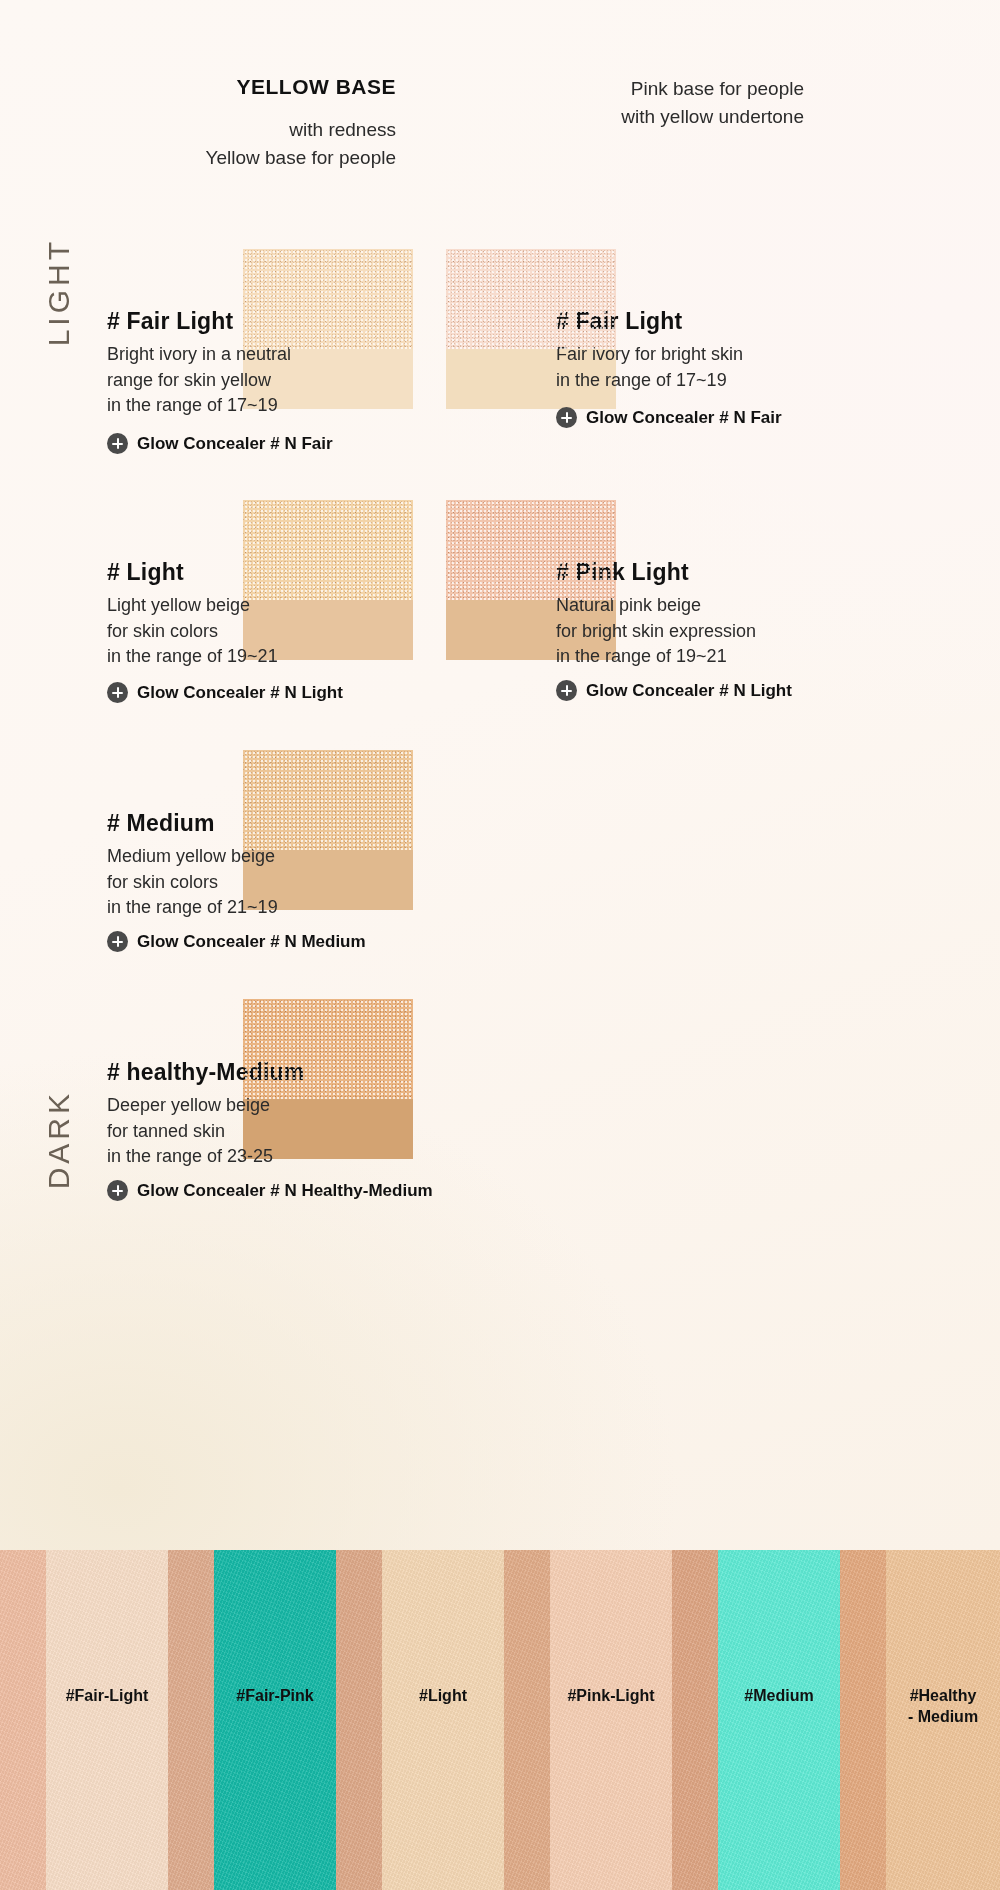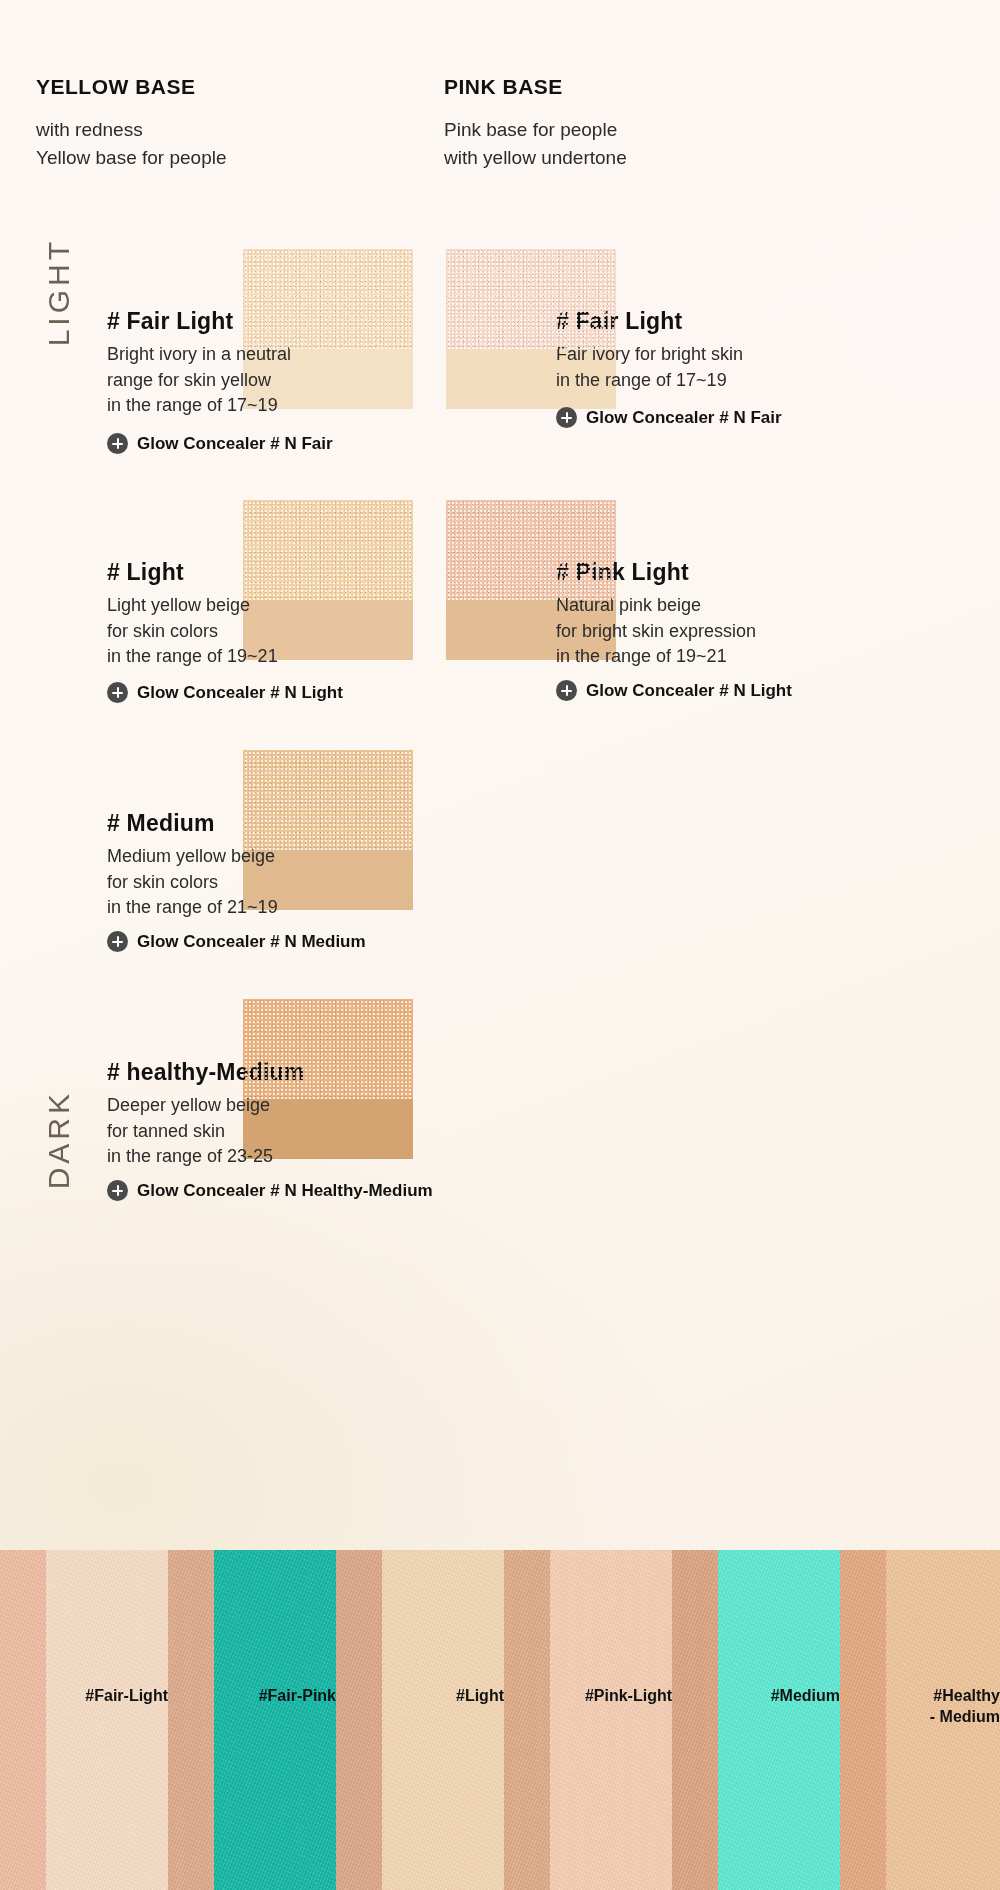--- a/index.html
+++ b/index.html
@@ -15,21 +15,21 @@
   
   #backdrop{
     position:absolute; left:0; top:0; width:1000px; height:1550px;
     background:
       radial-gradient(ellipse 900px 700px at 12% 96%, #f3ead7 0%, rgba(243,234,215,0) 62%),
       radial-gradient(ellipse 800px 600px at 95% 20%, #fdf6f4 0%, rgba(253,246,244,0) 70%),
       linear-gradient(160deg, #fdf8f4 0%, #fdf7f2 45%, #faf2e8 100%);
   }
 
   
-  .col-head{ position:absolute; text-align:left; width:360px; }
+  .col-head{ position:absolute; text-align:right; width:360px; }
   .col-head .title{
     font-size:21px; font-weight:bold; letter-spacing:.5px;
     color:#111; margin-bottom:17px;
   }
   .col-head .sub{
     font-size:19px; line-height:1.45; color:#2b2b2b; font-weight:400;
   }
   #head-yellow{ left:36px; top:75px; }
   #head-pink  { left:444px; top:75px; }
 
@@ -109,36 +109,35 @@
   #strip .band{ height:340px; position:relative; }
   #strip .band::after{
     content:""; position:absolute; inset:0;
     background-image:
       repeating-linear-gradient(112deg, rgba(255,255,255,.10) 0 1px, rgba(0,0,0,.025) 1px 3px),
       repeating-linear-gradient(22deg, rgba(255,255,255,.07) 0 1px, rgba(0,0,0,.018) 1px 4px);
     pointer-events:none;
   }
   #strip .lbl{
     position:absolute; left:0; right:0; top:136px;
-    text-align:right; font-size:16px; font-weight:bold;
+    text-align:center; font-size:16px; font-weight:bold;
     color:#111; line-height:1.3; z-index:3;
   }
 </style>
 </head>
 <body>
 
 <div id="backdrop"></div>
 
 <div class="col-head" id="head-yellow">
   <div class="title">YELLOW BASE</div>
   <div class="sub">with redness</div>
   <div class="sub">Yellow base for people</div>
 </div>
 <div class="col-head" id="head-pink">
-  <div class="title">PINK BASE</div>
   <div class="sub">Pink base for people</div>
   <div class="sub">with yellow undertone</div>
 </div>
 
 <div class="rail" id="rail-light">LIGHT</div>
 <div class="rail" id="rail-dark">DARK</div>
 
 <div id="shade-host">
     <div class="swatch" style="left: 243px; top: 249px;">
       <div class="grain" style="background: rgb(246, 221, 189);"></div>

